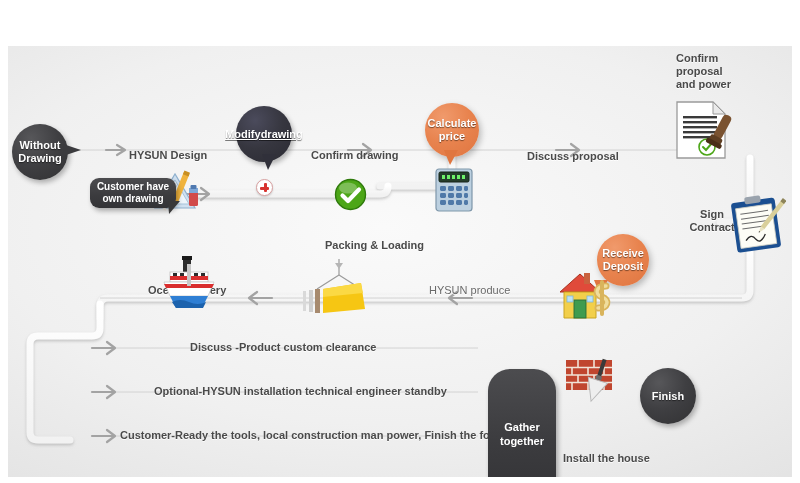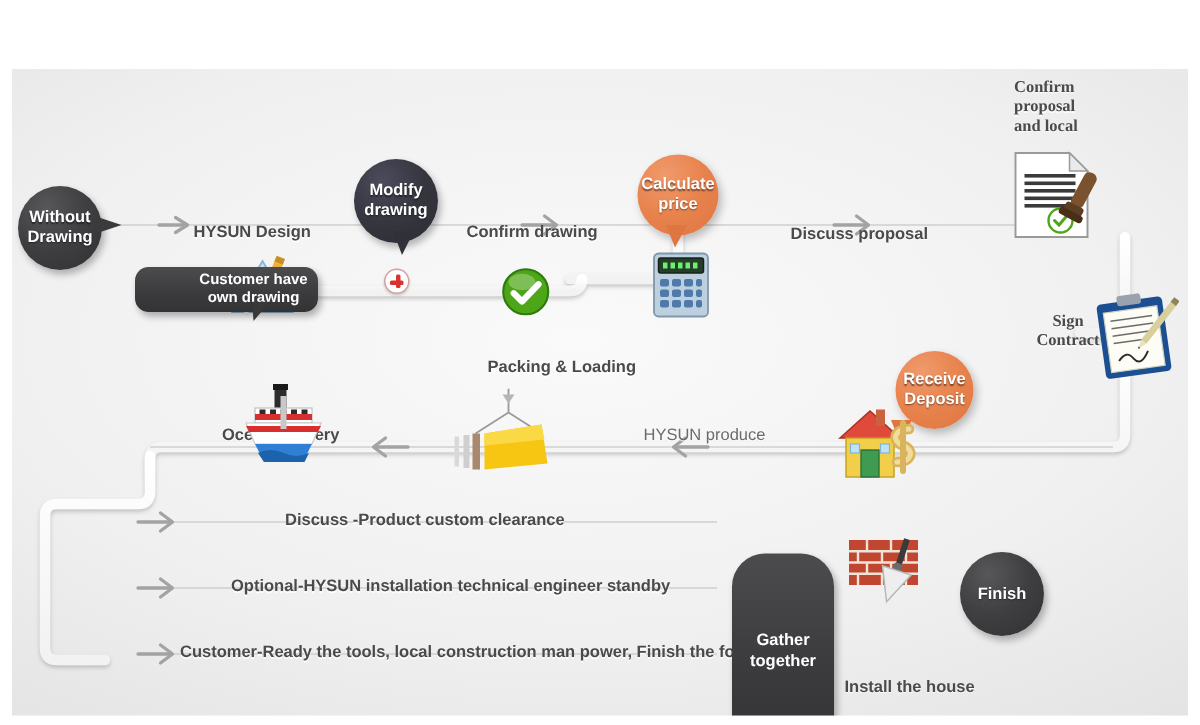--- a/index.html
+++ b/index.html
@@ -39,21 +39,21 @@
   
   .wires{position:absolute;left:0;top:0;width:784px;height:431px;}
 
   
   .lbl{
     position:absolute;color:#4a4a4a;font-size:11px;font-weight:bold;
     font-family:"Liberation Sans", sans-serif;
     line-height:13px;white-space:nowrap;
     text-shadow:0 1px 0 rgba(255,255,255,.85);
   }
-  .lbl.multi{white-space:normal;font-family:Liberation Serif, serif;}
+  .lbl.multi{white-space:normal;}
   .lbl.thin{font-weight:normal;color:#6a6a6a;text-align:right;}
 
   
   .bub-circle{
     position:absolute;border-radius:50%;
     background:radial-gradient(circle at 34% 26%,#57575a 0%,#3f3f42 48%,#313133 100%);
     color:#fff;display:flex;align-items:center;justify-content:center;
     text-align:center;font-weight:bold;font-size:11px;line-height:13px;
     font-family:"Liberation Sans", sans-serif;
     box-shadow:2px 3px 5px rgba(0,0,0,.28);
@@ -214,21 +214,21 @@
       <g transform="rotate(-18 16 30)">
         <rect x="13" y="14" width="5" height="26" fill="#e8ded0"></rect>
         <path d="M13 40 L15.5 46 L18 40 Z" fill="#f3ebe0"></path>
         <rect x="13" y="12" width="5" height="3" fill="#b8a68f"></rect>
       </g>
       <rect x="44" y="22" width="9" height="18" rx="1.5" fill="#d24b4b"></rect>
       <rect x="44" y="22" width="9" height="5" fill="#7fa8d8"></rect>
       <rect x="45.5" y="19" width="6" height="4" rx="1" fill="#4f79b0"></rect>
     </svg>
 
-    <div class="bub-circle navy" style="left:228px;top:60px;width:56px;height:56px;flex-direction:column;">
+    <div class="bub-circle navy" style="left:228px;top:60px;width:56px;height:56px;flex-direction:row;text-decoration:underline;">
       <span>Modify</span>
       <span>drawing</span>
     </div>
     <svg class="icon" style="left:252px;top:108px;width:22px;height:18px;" viewBox="0 0 22 18">
       <path d="M2 0 L16 0 L8 16 Z" fill="#30303a"></path>
     </svg>
 
     <div class="plus-ico" style="left:248px;top:133px;"></div>
 
     <div class="lbl" style="left:303px;top:103px;">Confirm drawing</div>
@@ -271,42 +271,42 @@
         <rect x="22" y="33" width="6" height="5" rx="1.4"></rect>
           <rect x="30" y="33" width="4" height="5" rx="1.4"></rect>
       </g>
     </svg>
 
     <div class="lbl" style="left:519px;top:104px;">Discuss proposal</div>
 
     <div class="lbl multi" style="left:668px;top:6px;width:72px;text-align:left;">
       <div>Confirm</div>
       <div>proposal</div>
-      <div>and local</div>
+      <div>and power</div>
     </div>
     <svg class="icon" style="left:665px;top:54px;width:64px;height:62px;" viewBox="0 0 64 62">
       <path d="M4 2 L40 2 L52 14 L52 58 L4 58 Z" fill="#ffffff" stroke="#9a9a9a" stroke-width="1.3"></path>
       <path d="M40 2 L40 14 L52 14 Z" fill="#eaeaea" stroke="#9a9a9a" stroke-width="1"></path>
       <g fill="#3a3a3a">
         <rect x="10" y="16" width="34" height="2.4"></rect>
           <rect x="10" y="21" width="34" height="2.4"></rect>
         <rect x="10" y="26" width="34" height="2.4"></rect>
           <rect x="10" y="31" width="34" height="2.4"></rect>
         <rect x="10" y="36" width="34" height="2.4"></rect>
       </g>
       <circle cx="34" cy="47" r="8" fill="none" stroke="#4ca617" stroke-width="1.6"></circle>
       <path d="M30 47 L33 50 L39 43" fill="none" stroke="#4ca617" stroke-width="2" stroke-linecap="round"></path>
       <g transform="rotate(28 42 40)">
         <rect x="38" y="12" width="9" height="26" rx="4" fill="#7a5230"></rect>
         <rect x="36" y="36" width="13" height="6" rx="2" fill="#5e3e22"></rect>
         <rect x="34" y="41" width="17" height="5" rx="2" fill="#4a2f18"></rect>
       </g>
     </svg>
 
-    <div class="bub-rect" style="left:82px;top:132px;width:86px;height:30px;flex-direction:column;padding-left:36px;">
+    <div class="bub-rect" style="left:82px;top:132px;width:86px;height:30px;flex-direction:column;">
       <span>Customer have</span>
       <span>own drawing</span>
     </div>
     <svg class="icon" style="left:160px;top:155px;width:18px;height:16px;" viewBox="0 0 18 16">
       <path d="M0 0 L12 0 L1 13 Z" fill="#383839"></path>
     </svg>
 
     <div class="lbl multi" style="left:676px;top:162px;width:56px;text-align:center;">
       <div>Sign</div>
       <div>Contract</div>

